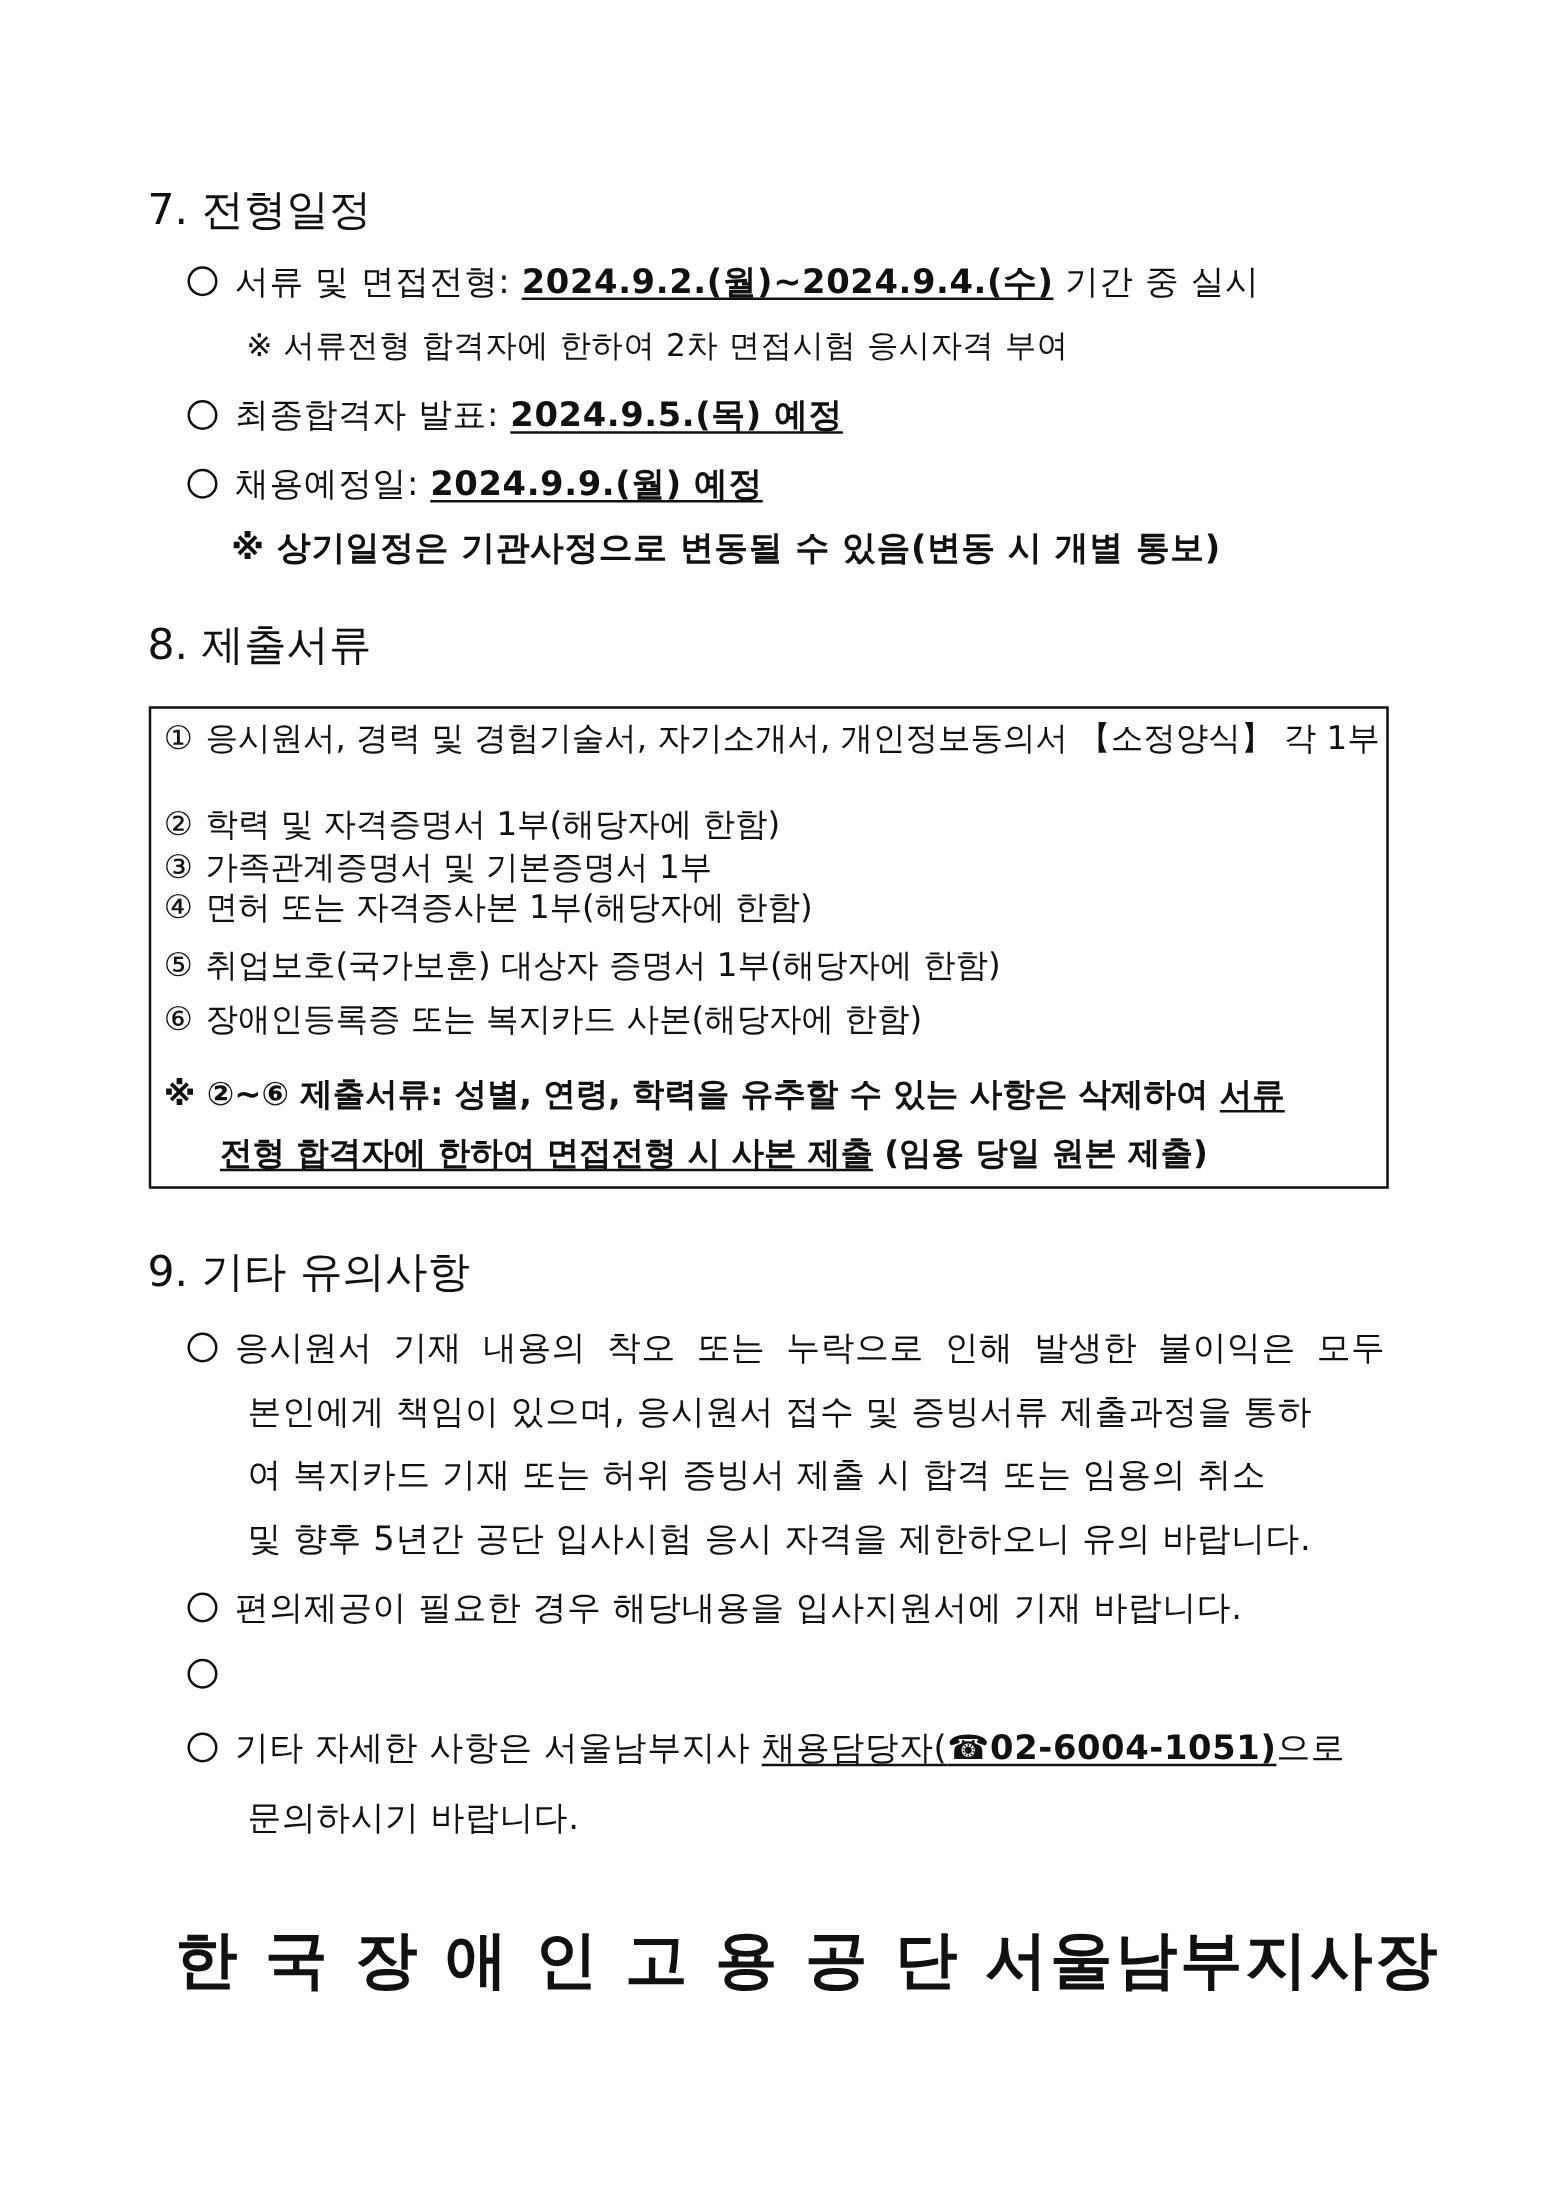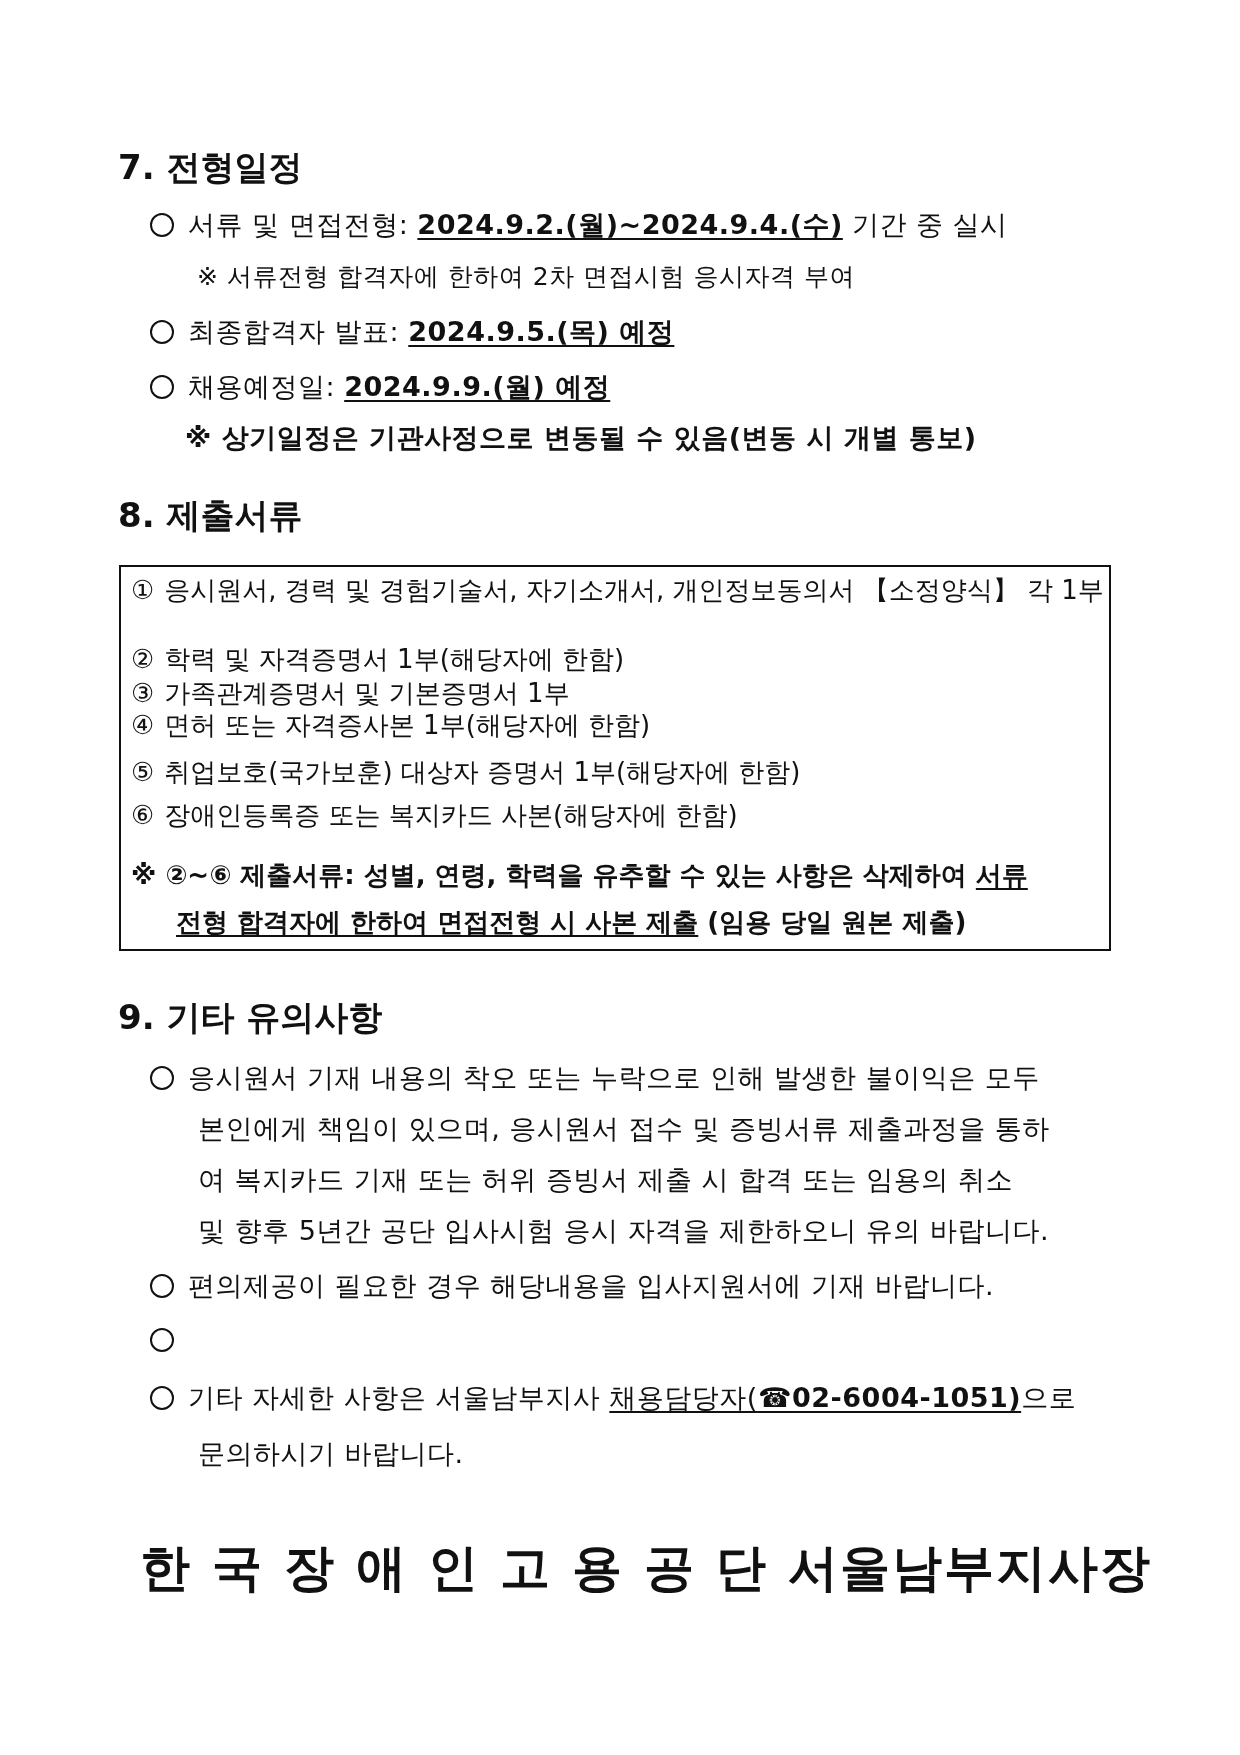--- a/index.html
+++ b/index.html
@@ -2,21 +2,21 @@
 <html><head>
 <meta charset="utf-8">
 <style>
   html, body { margin: 0; padding: 0; background: #ffffff; }
   body {
     width: 1240px; height: 1755px; position: relative; overflow: hidden;
     font-family: "DejaVu Sans", "Liberation Sans", sans-serif;
     color: #111111;
   }
   .abs { position: absolute; white-space: nowrap; }
-  .heading { font-size: 34px; font-weight: bold; letter-spacing: 0px; }
+  .heading { font-size: 34px; font-weight: normal; letter-spacing: 0px; }
   .line { font-size: 27px; letter-spacing: 0.5px; }
   .bullet {
     display: inline-block; width: 24px; height: 24px; border: 2px solid #111;
     border-radius: 50%; vertical-align: -3px; margin-right: 14px; box-sizing: border-box;
   }
   .b { font-weight: bold; }
   .u { text-decoration: underline; text-underline-offset: 4px; text-decoration-thickness: 2px; }
   .box {
     position: absolute; left: 119px; top: 565px; width: 992px; height: 386px;
     border: 2px solid #111; box-sizing: border-box;
@@ -70,21 +70,21 @@
 
 <div class="abs doc-item b" style="left:131px; top:858px;">
   <span>※ ②~⑥ 제출서류: 성별, 연령, 학력을 유추할 수 있는 사항은 삭제하여 </span><span class="u">서류</span>
 </div>
 <div class="abs doc-item b" style="left:176px; top:905px;">
   <span class="u">전형  합격자에  한하여  면접전형  시  사본  제출</span><span> (임용  당일  원본  제출)</span>
 </div>
 
 <div class="abs heading" style="left:118px; top:995px;">9. 기타  유의사항</div>
 
-<div class="abs line" style="left:150px; top:1060px;">
+<div class="abs line" style="left:150px; top:1060px;font-family:Liberation Mono, monospace;">
   <span class="bullet"></span><span>응시원서  기재  내용의  착오  또는  누락으로  인해  발생한  불이익은  모두</span>
 </div>
 <div class="abs line" style="left:198px; top:1111px;">본인에게  책임이  있으며, 응시원서  접수  및  증빙서류  제출과정을  통하</div>
 <div class="abs line" style="left:198px; top:1162px;">여  복지카드  기재  또는  허위  증빙서  제출  시  합격  또는  임용의  취소</div>
 <div class="abs line" style="left:198px; top:1213px;">및  향후  5년간  공단  입사시험  응시  자격을  제한하오니  유의  바랍니다.</div>
 
 <div class="abs line" style="left:150px; top:1268px;">
   <span class="bullet"></span><span>편의제공이  필요한  경우  해당내용을  입사지원서에  기재  바랍니다.</span>
 </div>
 

